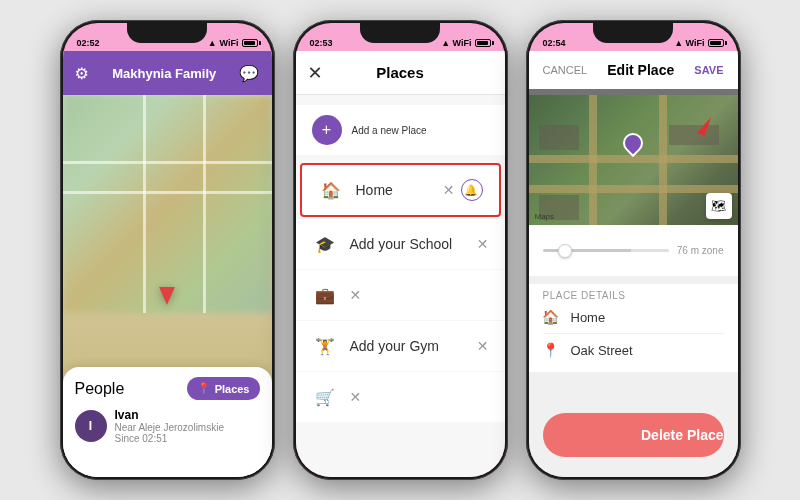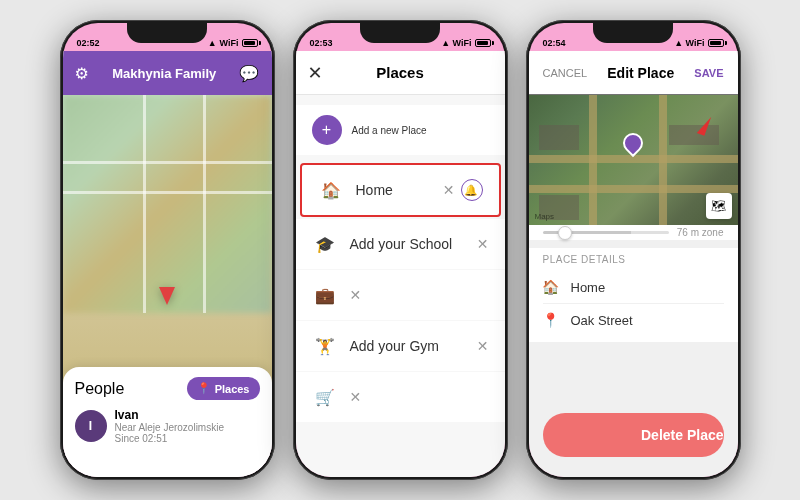--- a/index.html
+++ b/index.html
@@ -351,21 +351,21 @@
       background: #f0f0f0;
       overflow: hidden;
     }
     .edit-nav-bar {
       height: 44px;
       background: #fff;
       display: flex;
       align-items: center;
       justify-content: space-between;
       padding: 0 14px;
-      border-bottom: 1px solid #737373;
+      border-bottom: 6px solid #737373;
       flex-shrink: 0;
     }
     .edit-cancel {
       font-size: 11px;
       color: #888;
       cursor: pointer;
     }
     .edit-title {
       font-size: 14px;
       font-weight: 600;
@@ -424,21 +424,21 @@
       background: #fff;
       border-radius: 4px;
       display: flex;
       align-items: center;
       justify-content: center;
       font-size: 12px;
       box-shadow: 0 1px 4px rgba(0,0,0,0.2);
     }
     .radius-bar {
       background: #fff;
-      padding: 2px 14px;
+      padding: 20px 14px;
       display: flex;
       align-items: center;
       gap: 8px;
       flex-shrink: 0;
     }
     .radius-slider {
       flex: 1;
       height: 3px;
       background: linear-gradient(to right, #c8c8c8 70%, #e0e0e0 70%);
       border-radius: 2px;
@@ -463,21 +463,20 @@
     }
     .place-details-section {
       background: #fff;
       margin-top: 8px;
       padding: 6px 14px;
       flex-shrink: 0;
     }
     .place-details-header {
       font-size: 10px;
       color: #999;
-      margin-bottom: 6px;
       text-transform: uppercase;
       letter-spacing: 0.5px;
     }
     .detail-row {
       display: flex;
       align-items: center;
       gap: 10px;
       padding: 8px 0;
       border-bottom: 1px solid #f0f0f0;
     }

